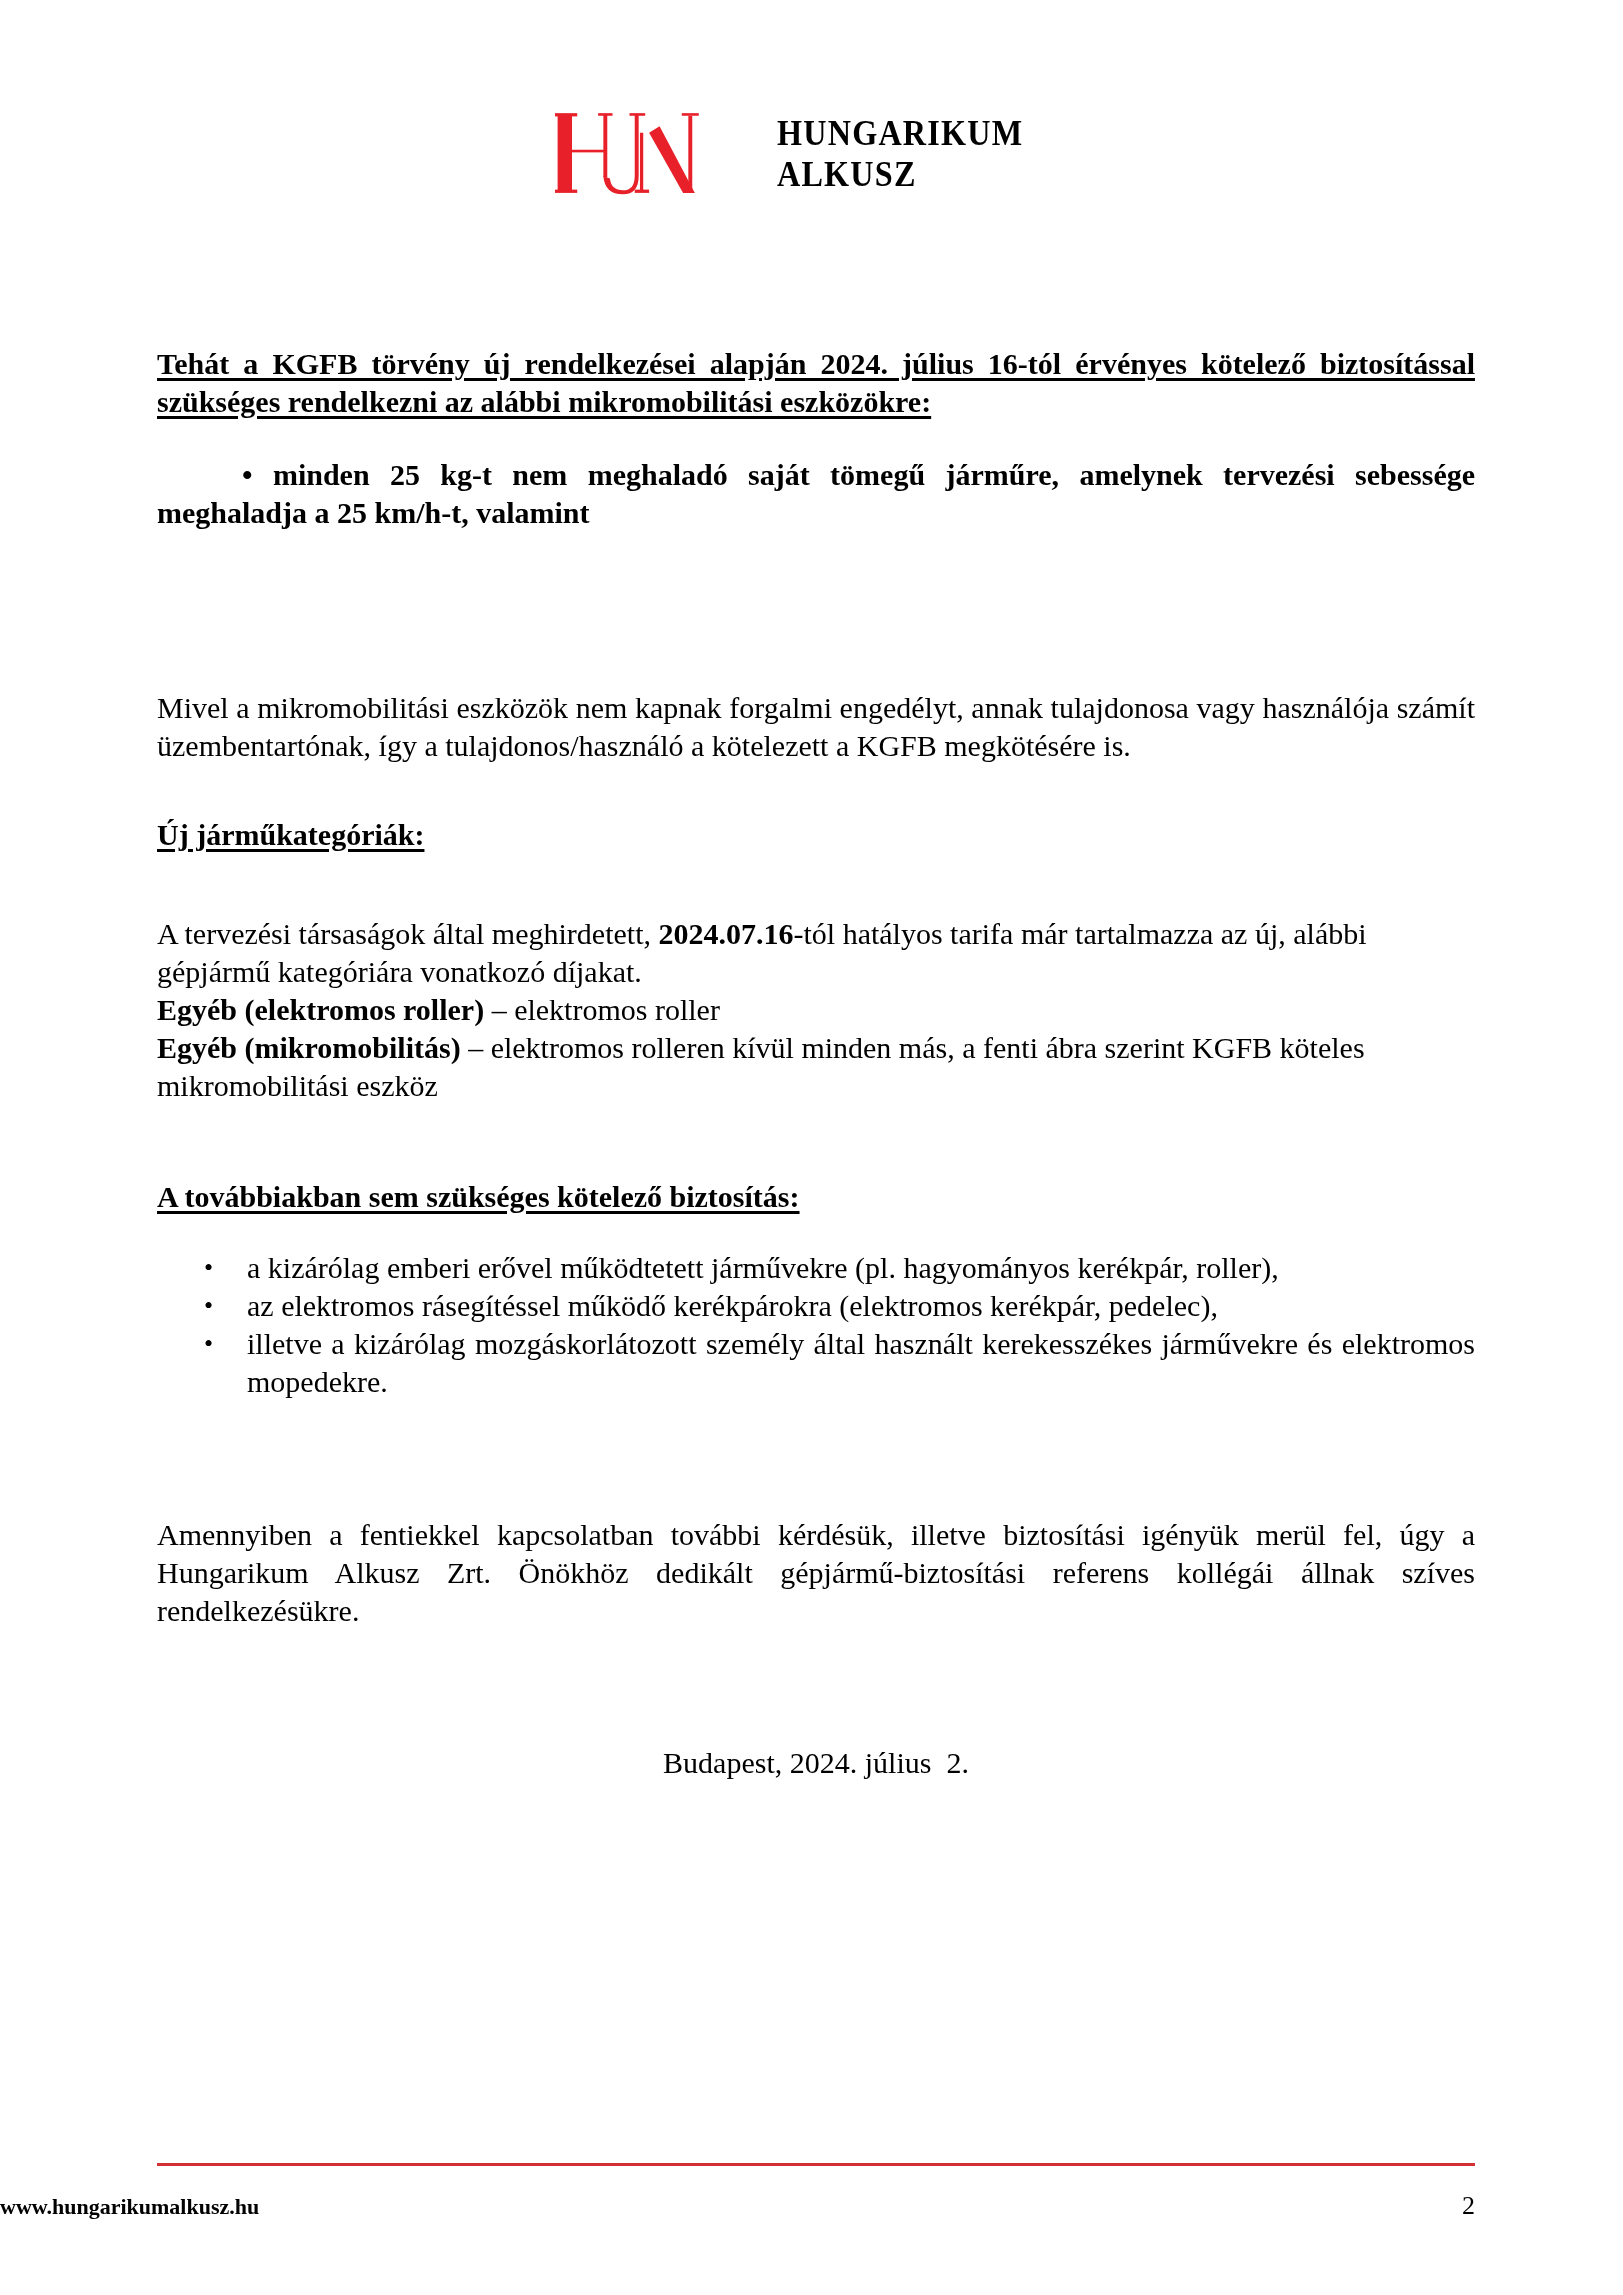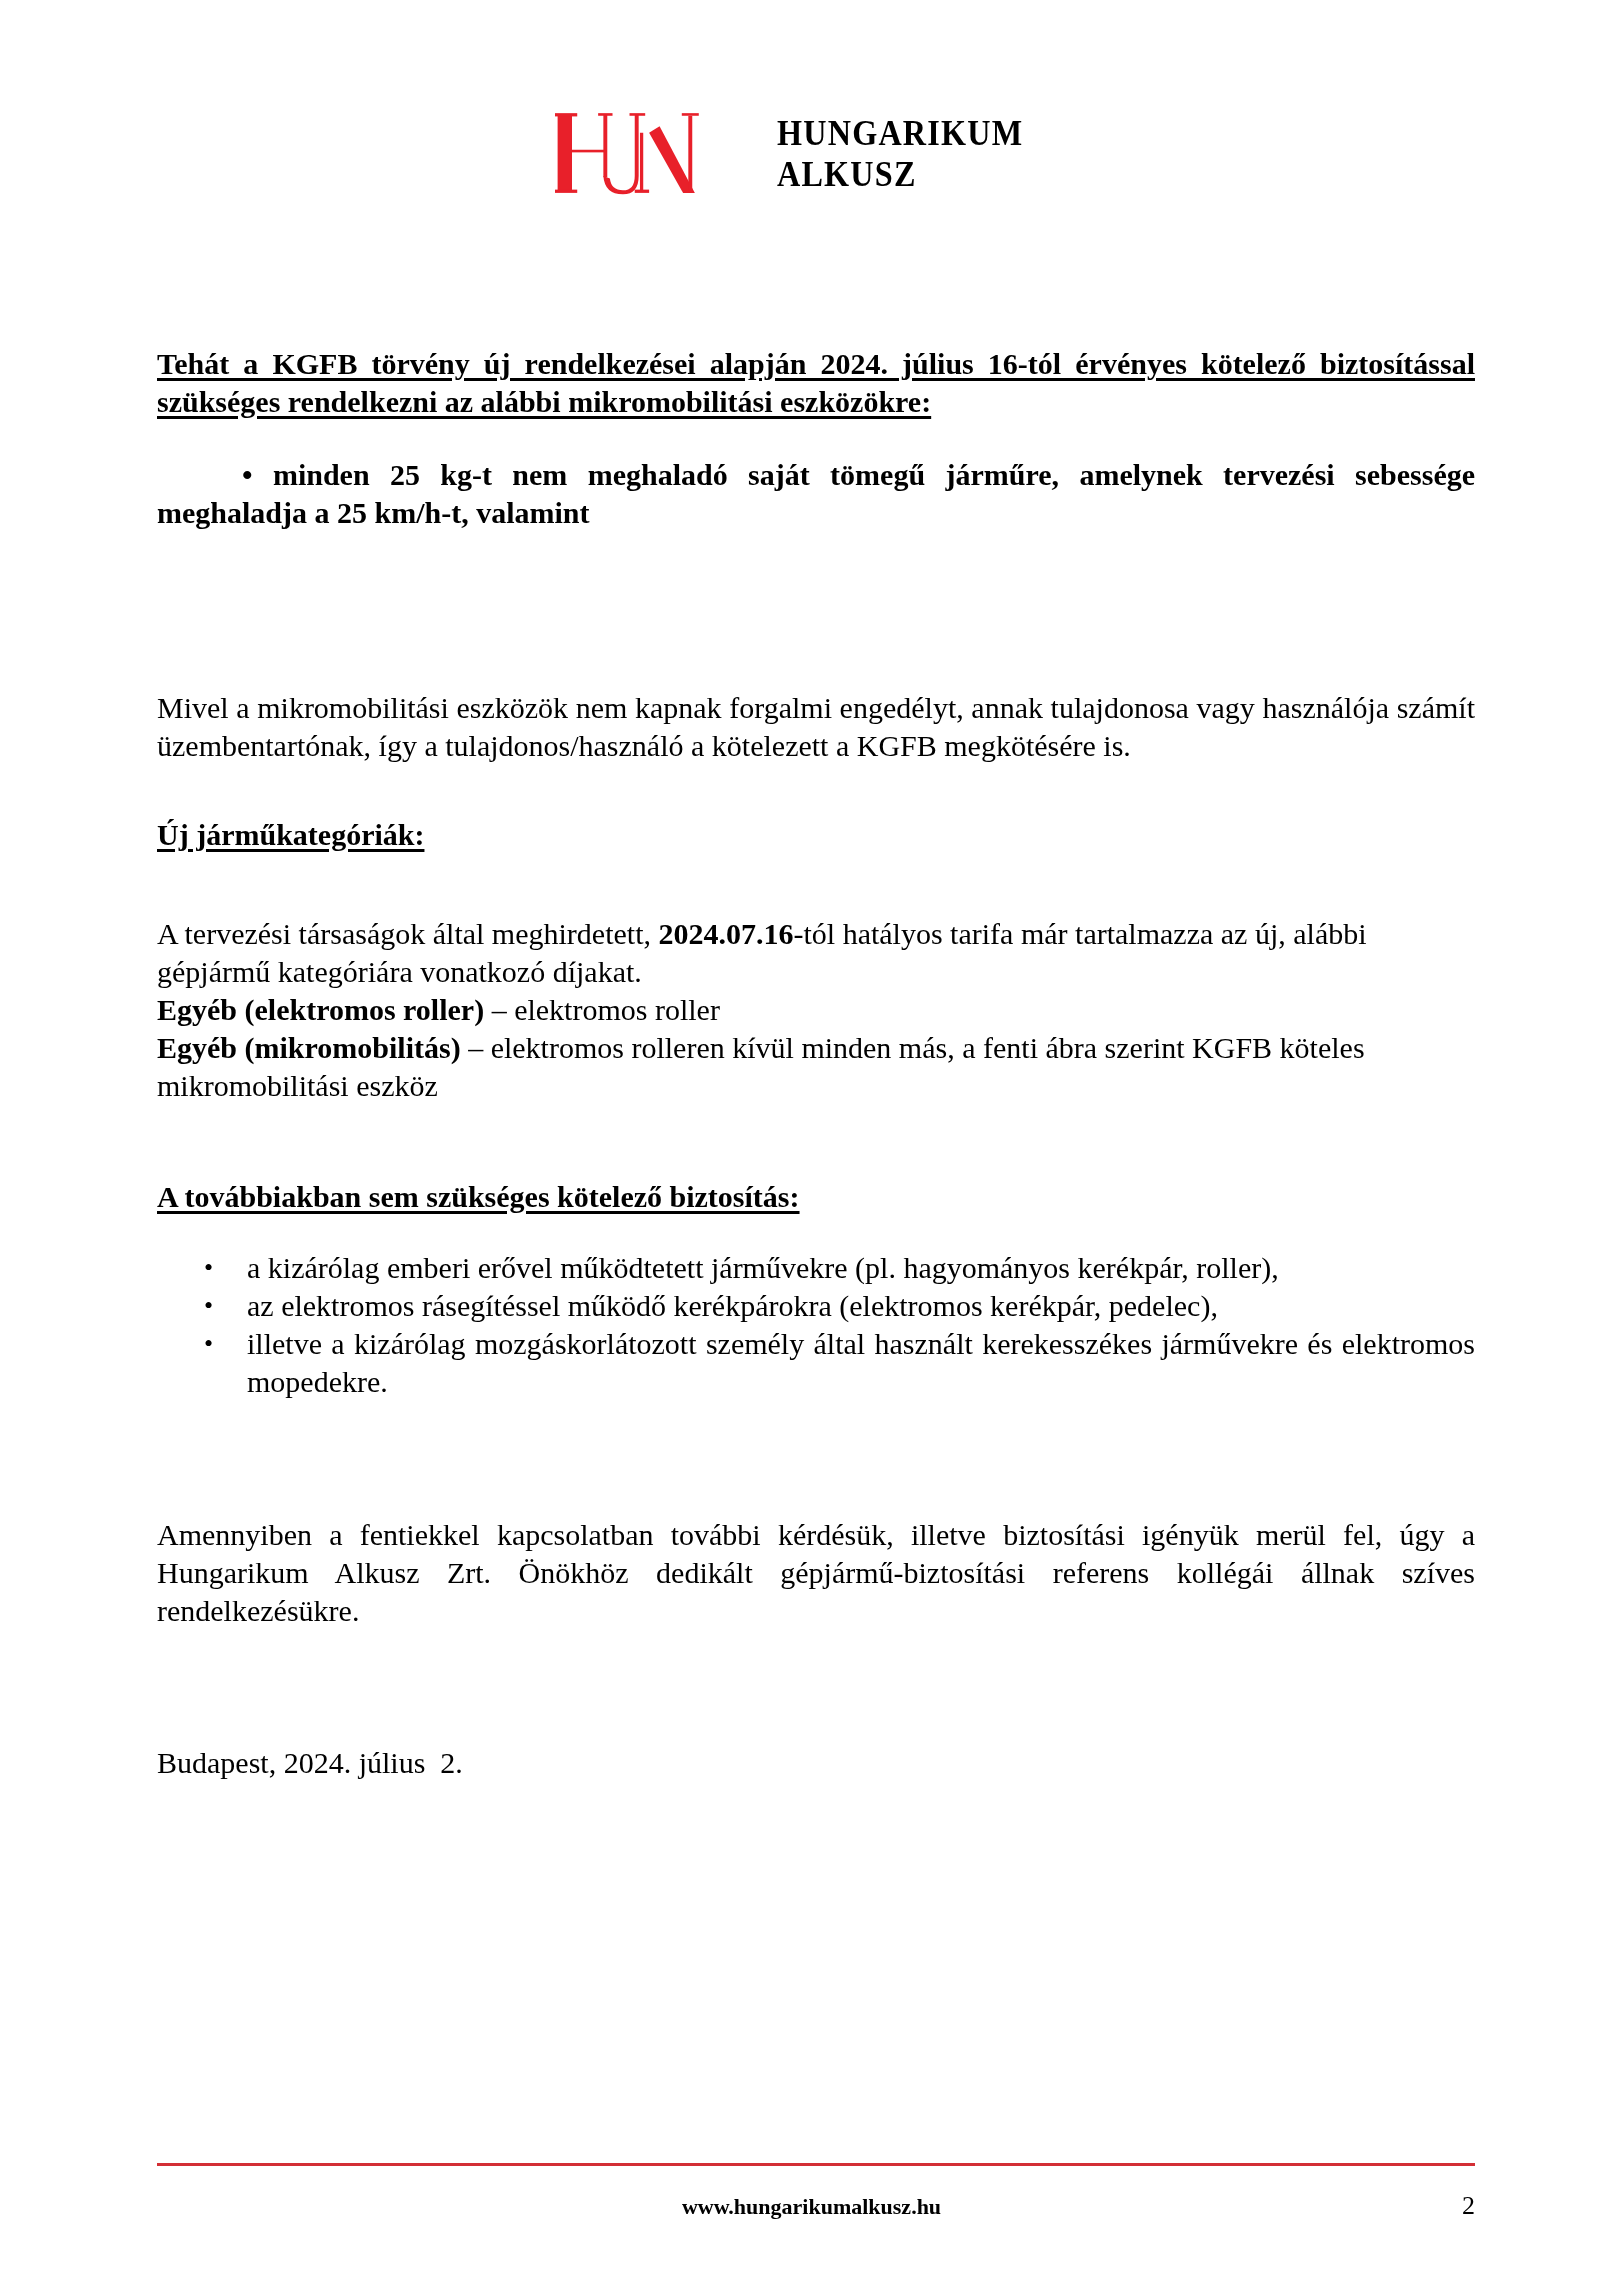--- a/index.html
+++ b/index.html
@@ -31,21 +31,21 @@
 
   .bullets { top: 1249px; left: 157px; width: 1318px; }
   .bullets ul { margin: 0; padding: 0; list-style: none; }
   .bullets li { position: relative; padding-left: 90px; }
   .bullets li .dot { position: absolute; left: 47px; top: 0; font-size: 26px; }
 
   .para4 { top: 1516px; }
   .closing { top: 1744px; }
 
   .footer-rule { position: absolute; left: 157px; top: 2163px; width: 1318px; height: 2.6px; background: #d32f35; }
-  .footer-url { position: absolute; left: 0; width: 1623px; top: 2194px; text-align: center;
+  .footer-url { position: absolute; left: 0; width: 1623px; top: 2194px; text-align: left;
                 font-weight: 700; font-size: 22px; line-height: 26px; }
   .page-num { position: absolute; right: 148px; top: 2191px; font-size: 26px; line-height: 29px; }
 </style>
 </head>
 <body>
 
 <div class="logo">
   <div class="logo-mark">
     <svg viewBox="0 0 280 125" xmlns="http://www.w3.org/2000/svg">
 
@@ -103,18 +103,18 @@
 <div class="content bullets">
   <ul>
     <li class="justify"><span class="dot">•</span><span>a kizárólag emberi erővel működtetett járművekre (pl. hagyományos kerékpár, roller),</span></li>
     <li class="justify"><span class="dot">•</span><span>az elektromos rásegítéssel működő kerékpárokra (elektromos kerékpár, pedelec),</span></li>
     <li class="justify"><span class="dot">•</span><span>illetve a kizárólag mozgáskorlátozott személy által használt kerekesszékes járművekre és elektromos mopedekre.</span></li>
   </ul>
 </div>
 
 <div class="content para4 justify">Amennyiben a fentiekkel kapcsolatban további kérdésük, illetve biztosítási igényük merül fel, úgy a Hungarikum Alkusz Zrt. Önökhöz dedikált gépjármű-biztosítási referens kollégái állnak szíves rendelkezésükre.</div>
 
-<div class="content closing" style="white-space: pre;">Budapest, 2024. július  2.</div>
+<div class="content closing" style="white-space: pre; text-align: center;">Budapest, 2024. július  2.</div>
 
 <div class="footer-rule"></div>
 <div class="footer-url">www.hungarikumalkusz.hu</div>
 <div class="page-num">2</div>
 
 
 </body></html>

